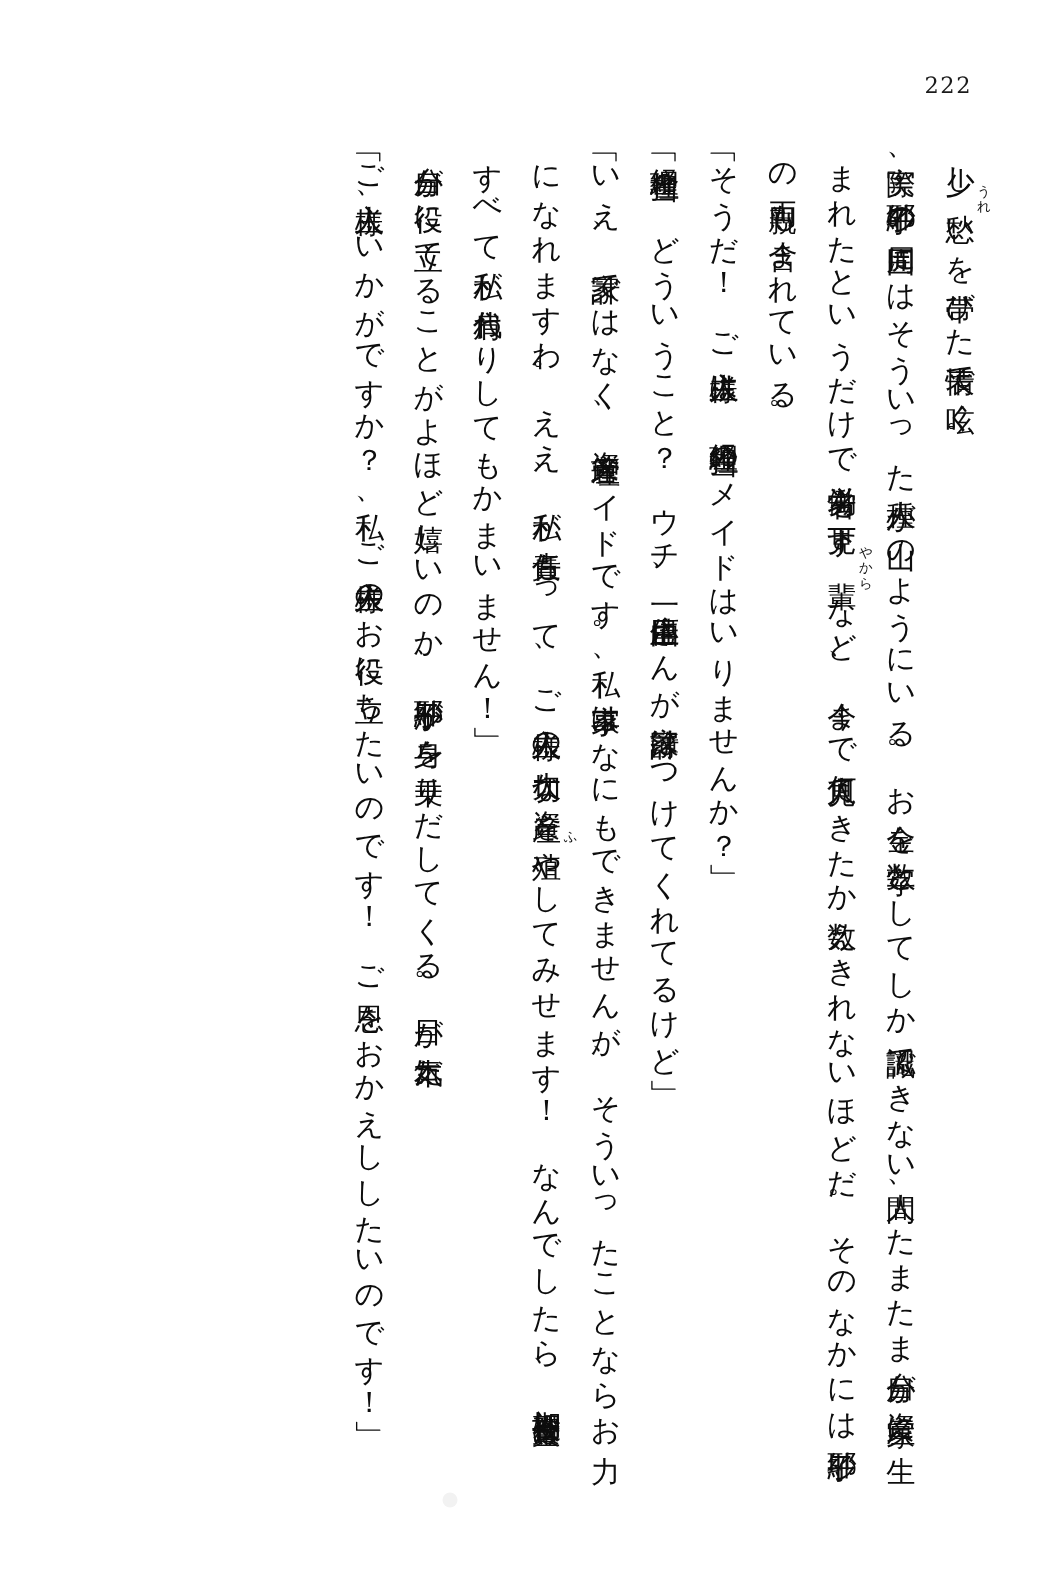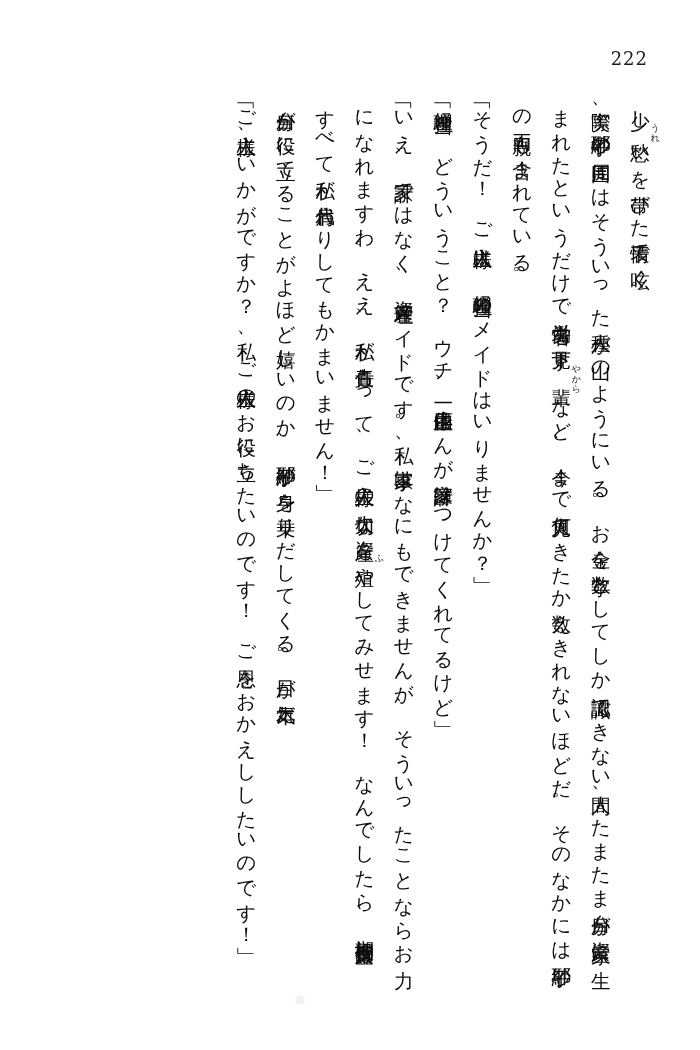--- a/index.html
+++ b/index.html
@@ -21,21 +21,21 @@
     left: 0; top: 0;
     width: 700px;
     height: 1050px;
     background: #ffffff;
   }
 
   .page-number {
     position: absolute;
     top: 48px;
     right: 52px;
-    font-size: 18px;
+    font-size: 15px;
     letter-spacing: 1px;
     color: #1a1a1a;
     font-family: "DejaVu Serif", "Liberation Serif", serif;
   }
 
   
   .text-block {
     position: absolute;
     top: 96px;
     right: 40px;

